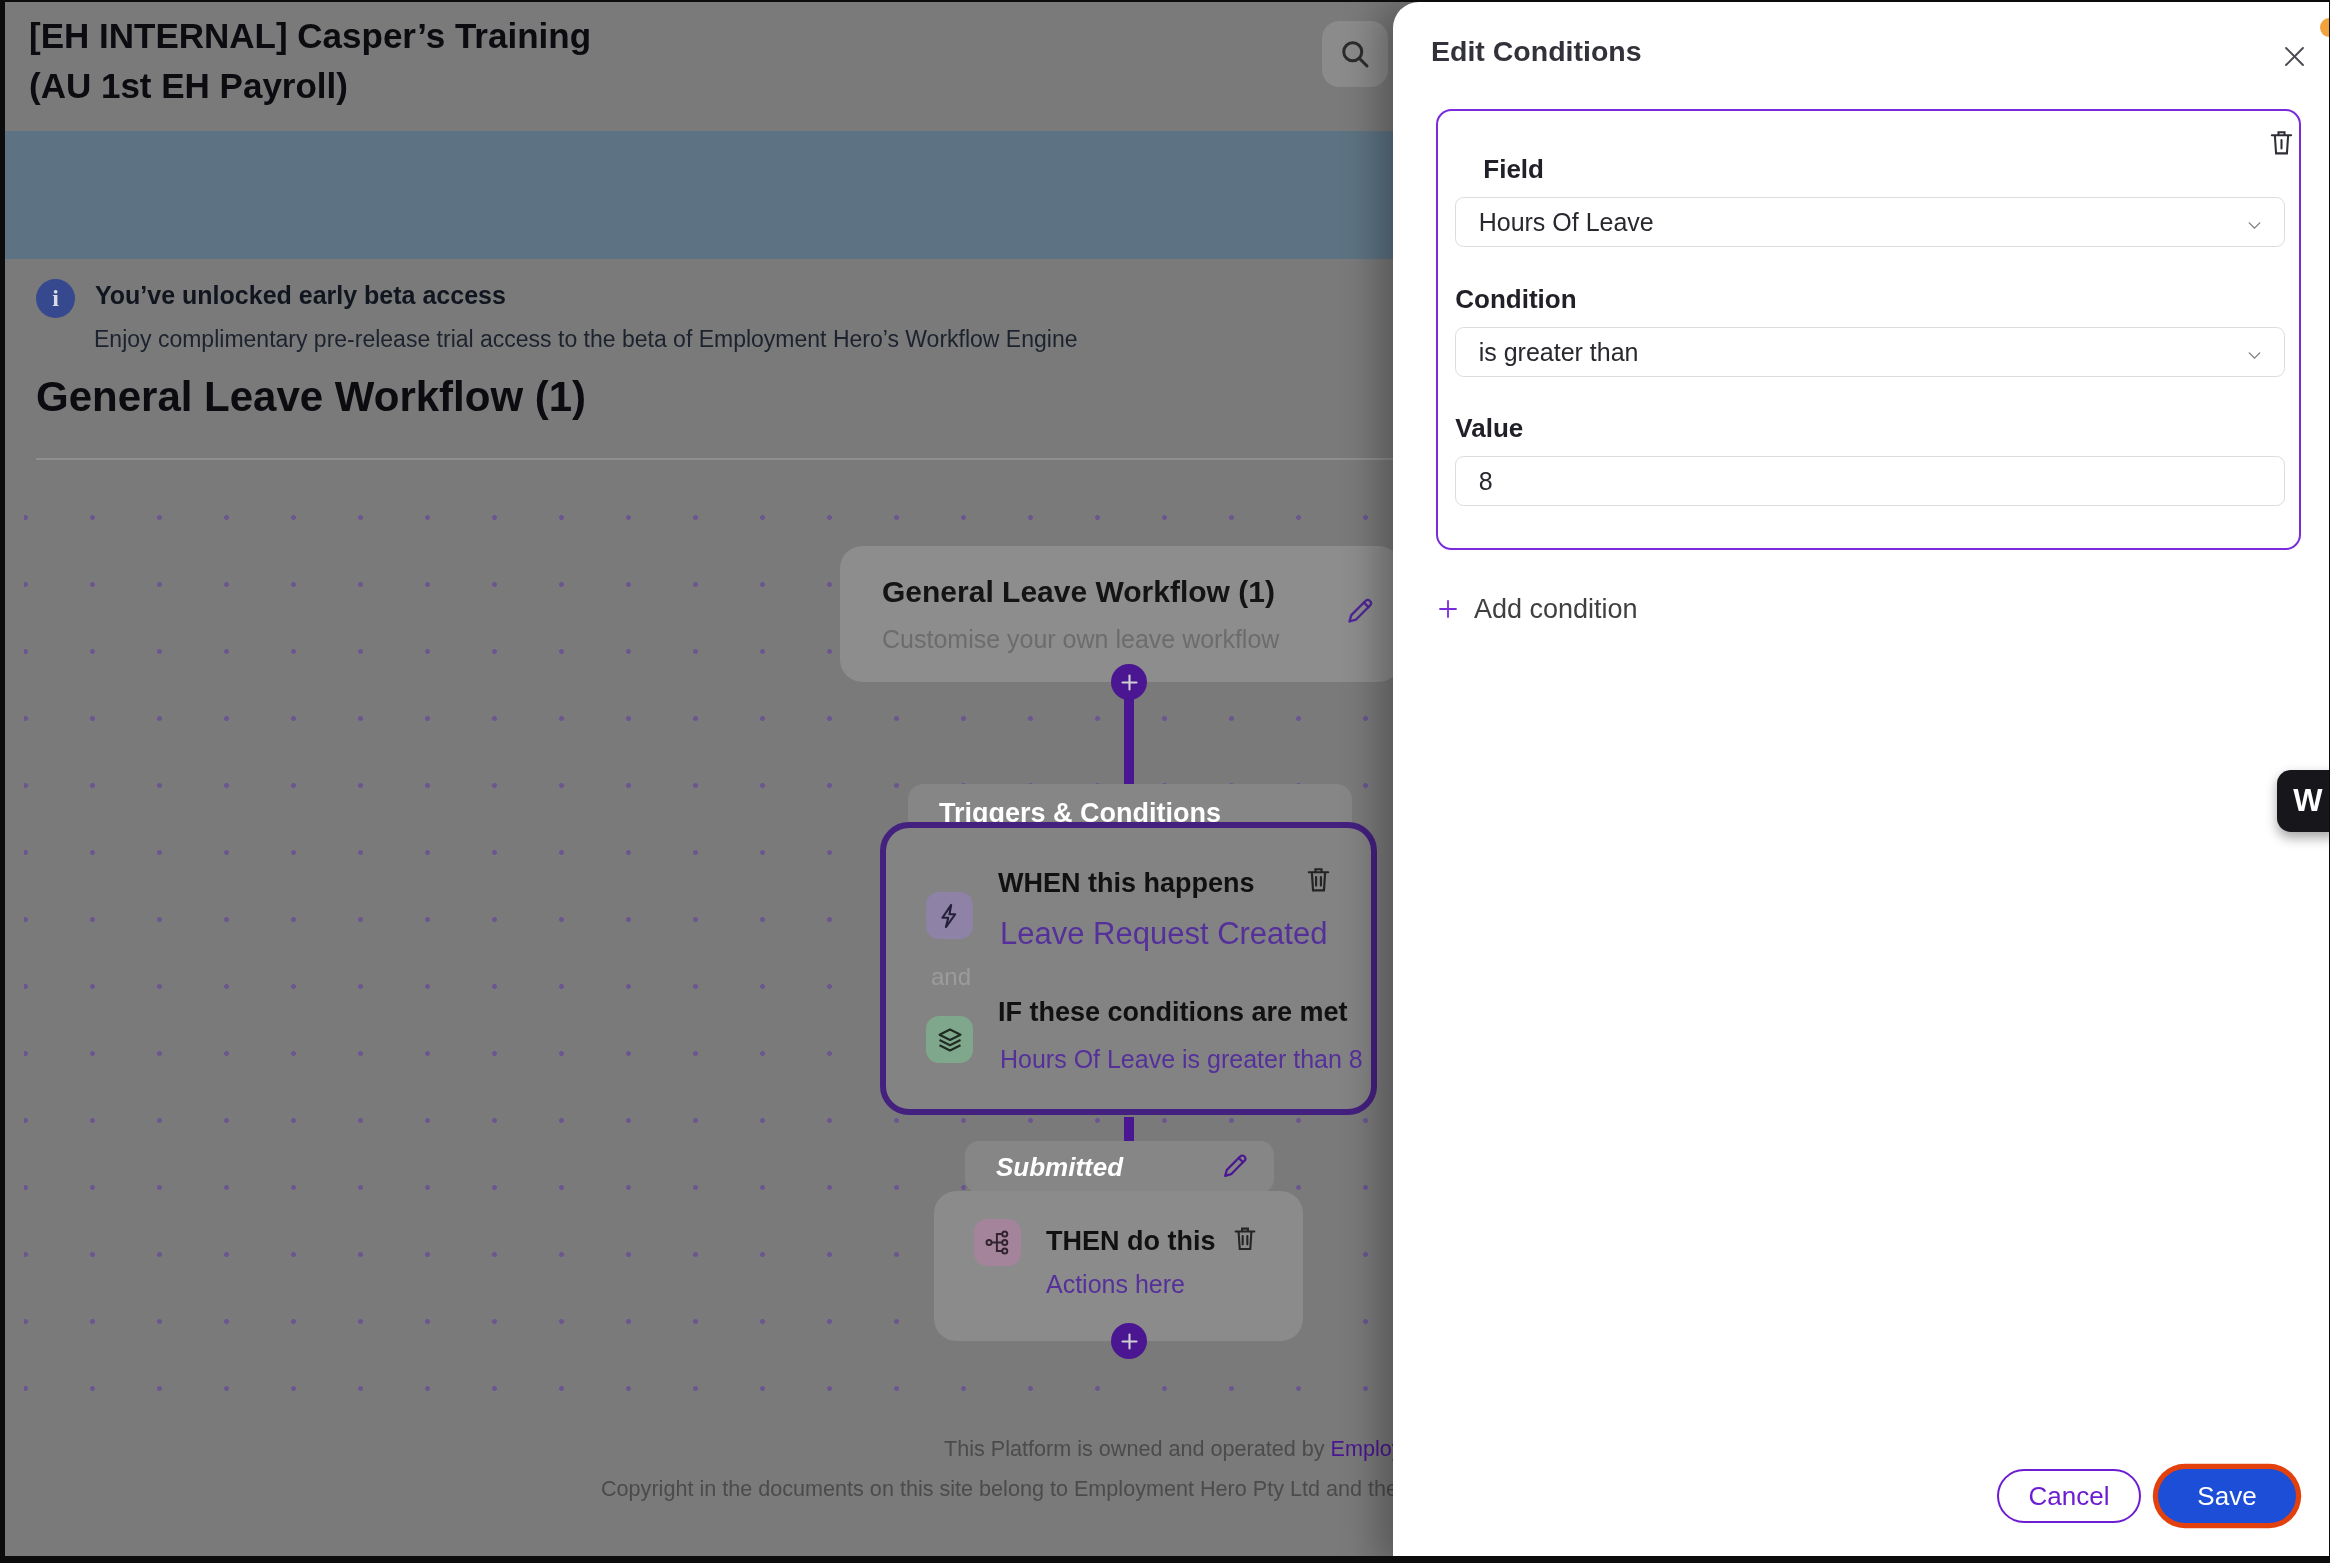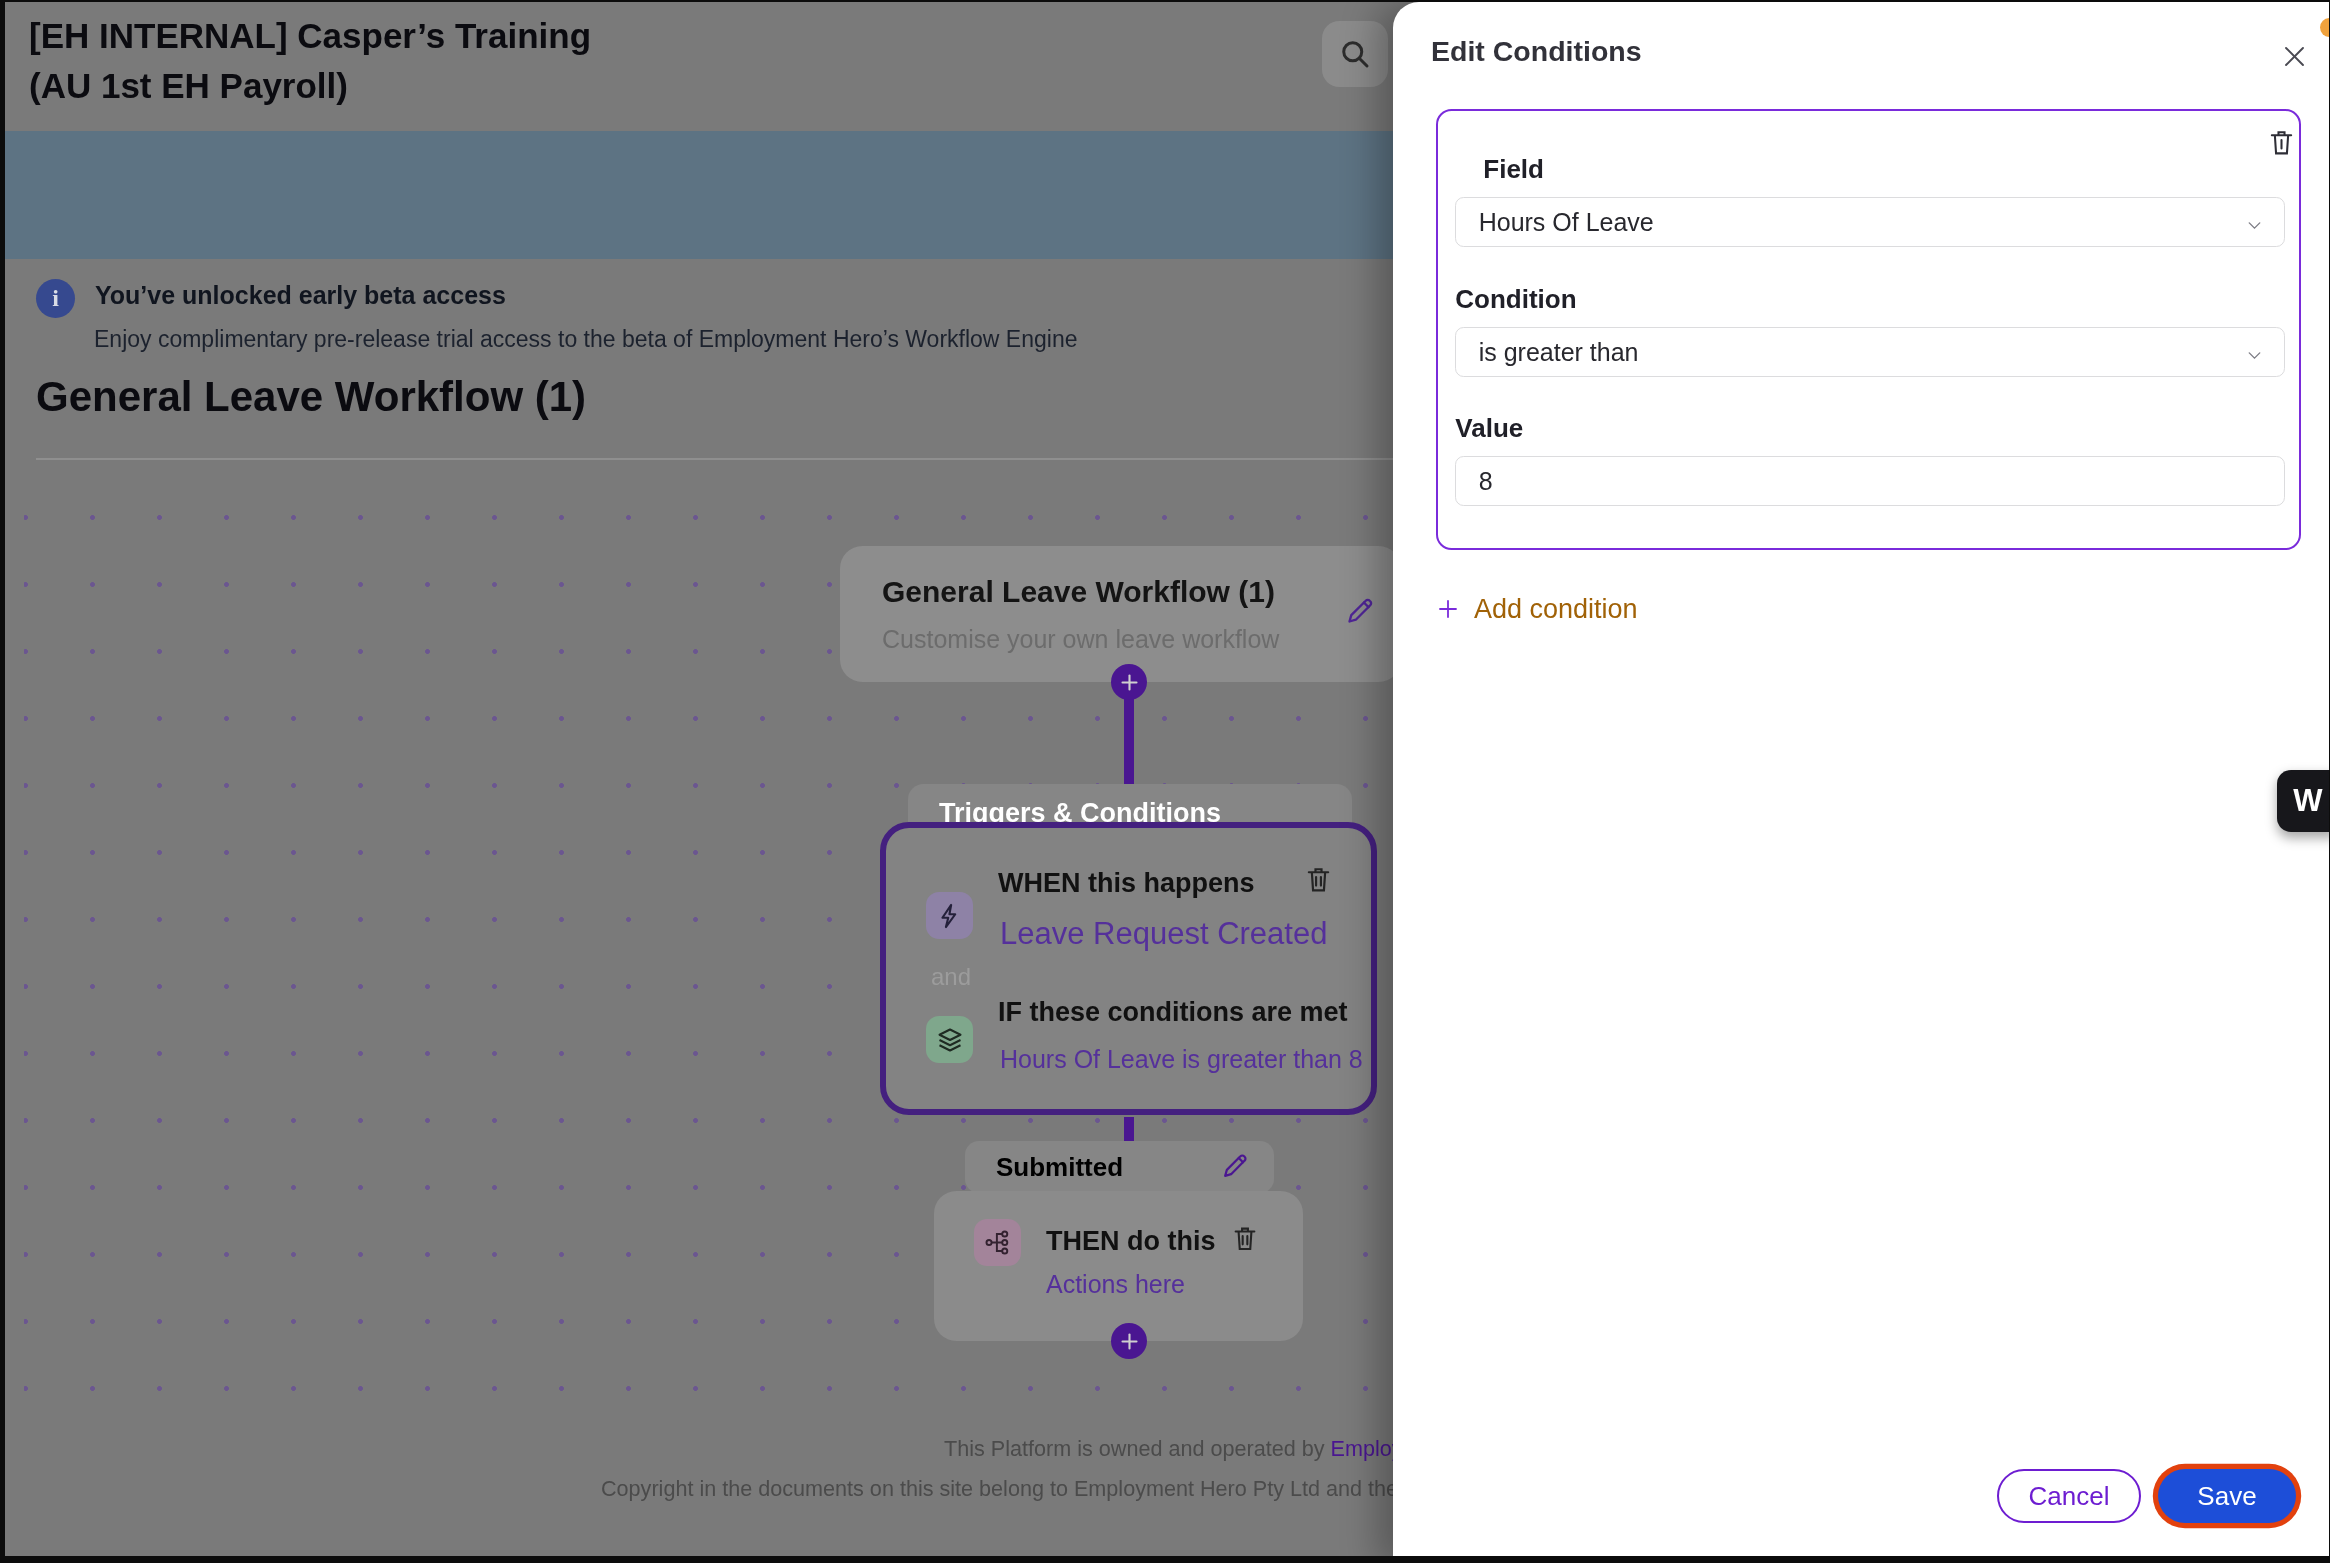--- a/index.html
+++ b/index.html
@@ -66,21 +66,21 @@
   .trig-when-val   { position:absolute; left:114px; top:88px; font-size:31px; color:#55309b; }
   .trig-and        { position:absolute; left:45px;  top:135px; font-size:24px; color:#9c9c9c; }
   .trig-if-title   { position:absolute; left:112px; top:169px; font-size:27px; font-weight:bold; color:#111; }
   .trig-if-val     { position:absolute; left:114px; top:217px; font-size:25px; color:#55309b; }
   .trash-sm { position:absolute; width:29px; height:31px; }
   .trash-when { left:418px; top:36px; }
 
   
   .sub-chip { position:absolute; left:960px; top:1139px; width:309px; height:52px; border-radius:14px;
               background:#868686; }
-  .sub-chip-label { position:absolute; left:31px; top:11.2px; font-size:26px; font-weight:bold; color:#000000; }
+  .sub-chip-label { position:absolute; left:31px; top:11.2px; font-size:26px; font-weight:bold; color:#ffffff;font-style:italic; }
   .sub-chip-pencil { position:absolute; left:255px; top:8.6px; width:31px; height:31px; }
   .then-card { position:absolute; left:929px; top:1189px; width:369px; height:150px; border-radius:22.4px;
                background:#8b8b8b; }
   .chip-org { left:40px; top:28px; background:#a3849a; }
   .then-title { position:absolute; left:112px; top:35px; font-size:27px; font-weight:bold; color:#111; }
   .then-val   { position:absolute; left:112px; top:79px; font-size:25px; color:#55309b; }
   .trash-then { left:297px; top:33px; }
 
   .footer-line { position:absolute; font-size:21.6px; color:#4b4b4b; white-space:nowrap; }
   .footer-1 { left:939px; top:1434px; }
@@ -98,21 +98,21 @@
   .cond-trash { position:absolute; left:829px; top:15.5px; width:29px; height:31px; }
   .cond-label { position:absolute; left:17.3px; font-size:26px; font-weight:bold; color:#202028; }
   .lbl-field { top:43px;margin-left:28px; } .lbl-cond { top:173px; } .lbl-value { top:302px; }
   .cond-input { position:absolute; left:17.3px; width:830px; height:50px; border:1.7px solid #dcdcde;
                 border-radius:8.6px; background:#fff; font-size:25px; color:#28282e;
                 display:flex; align-items:center; padding:0 22.4px; }
   .inp-field { top:86px; } .inp-cond { top:216px; } .inp-value { top:345px; }
   .dd-chevron { position:absolute; right:19px; top:17.3px; width:21px; height:21px; }
 
   .add-cond { position:absolute; left:43px; top:587px; height:40px; display:flex; align-items:center; gap:14px; }
-  .add-cond-text { font-size:27px; color:#a16207; }
+  .add-cond-text { font-size:27px; color:#404040; }
 
   .btn { position:absolute; top:1467px; height:54px; border-radius:28px; display:flex;
          align-items:center; justify-content:center; font-size:26px; }
   .btn-cancel { left:604px; width:144px; background:#fff; border:2.2px solid #6d1dd1; color:#6d1dd1; }
   .btn-save   { left:765px; width:138px; background:#1d4ed8; color:#fff;
                 box-shadow:0 0 0 5.2px #e2410e; }
 
   .notif-dot { position:absolute; left:2315px; top:15.5px; width:19px; height:19px; border-radius:50%;
                background:#f0a23d; }
 

